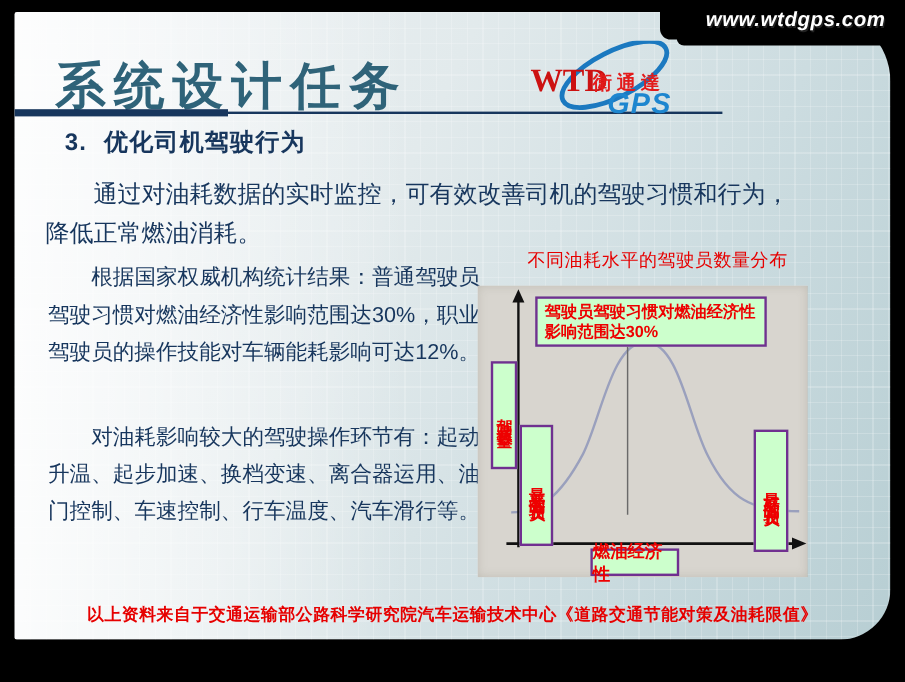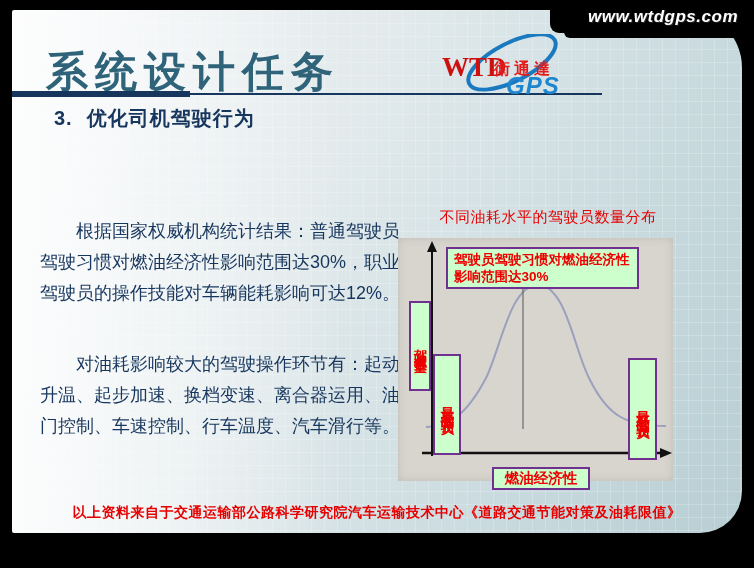--- a/index.html
+++ b/index.html
@@ -57,21 +57,21 @@
   .gbox { position:absolute; background:#ccffcc; border:2px solid #703090;
           color:#ee0000; font-weight:bold; display:flex; align-items:center;
           justify-content:center; z-index:4; }
   .gbox.vertical { writing-mode:vertical-rl; text-orientation:upright; letter-spacing:3px; }
   .note-box   { left:434px; top:237px; width:193px; padding:2px 6px; font-size:13.5px;
                 line-height:17px; justify-content:flex-start; word-break:break-all;
                 display:block; }
   .ylabel-box { left:397px; top:291px; width:22px; height:90px; font-size:13px; }
   .worst-box  { left:421px; top:344px; width:28px; height:101px; font-size:13.5px; }
   .best-box   { left:616px; top:348px; width:29px; height:102px; font-size:13.5px; }
-  .xlabel-box { left:480px; top:457px; width:98px; height:23px; font-size:14.5px; }
+  .xlabel-box { left:480px; top:447px; width:74px; height:23px; font-size:14.5px; }
 
   
   .source { position:absolute; left:0; top:494px; width:730px; text-align:center;
             color:#e60000; font-size:14px; font-weight:bold; letter-spacing:0.5px; }
 </style>
 </head>
 <body>
 
 <div class="stage">
 
@@ -92,20 +92,21 @@
       <text x="58" y="40" fill="#e31b1b" font-size="16" font-weight="bold" letter-spacing="4">
         <tspan>衛通達</tspan></text>
       <text x="70" y="60" fill="#1d86cf" font-size="24" font-weight="bold" font-style="italic" letter-spacing="1">
         <tspan>GPS</tspan></text>
     </svg>
 
     <div class="heading">
       <span class="num">3.</span><span>优化司机驾驶行为</span>
     </div>
 
+    <div class="intro">通过对油耗数据的实时监控，可有效改善司机的驾驶习惯和行为，降低正常燃油消耗。</div>
     <div class="block block-a">根据国家权威机构统计结果：普通驾驶员驾驶习惯对燃油经济性影响范围达30%，职业驾驶员的操作技能对车辆能耗影响可达12%。</div>
     <div class="block block-b">对油耗影响较大的驾驶操作环节有：起动升温、起步加速、换档变速、离合器运用、油门控制、车速控制、行车温度、汽车滑行等。</div>
 
     <div class="chart-title">不同油耗水平的驾驶员数量分布</div>
 
     <div class="chart-img">
       <svg width="275" height="243" viewBox="0 0 275 243">
         <path d="M 28 189 C 50 189 68 178 88 140 C 103 110 112 47 140 47 C 168 47 176 112 192 142 C 210 178 228 188 268 188" fill="none" stroke="#9aa0bd" stroke-width="2"></path>
         <line x1="125" y1="50" x2="125" y2="191" stroke="#6a6a6a" stroke-width="1.2"></line>
         <line x1="34" y1="10" x2="34" y2="218" stroke="#111" stroke-width="2"></line>

